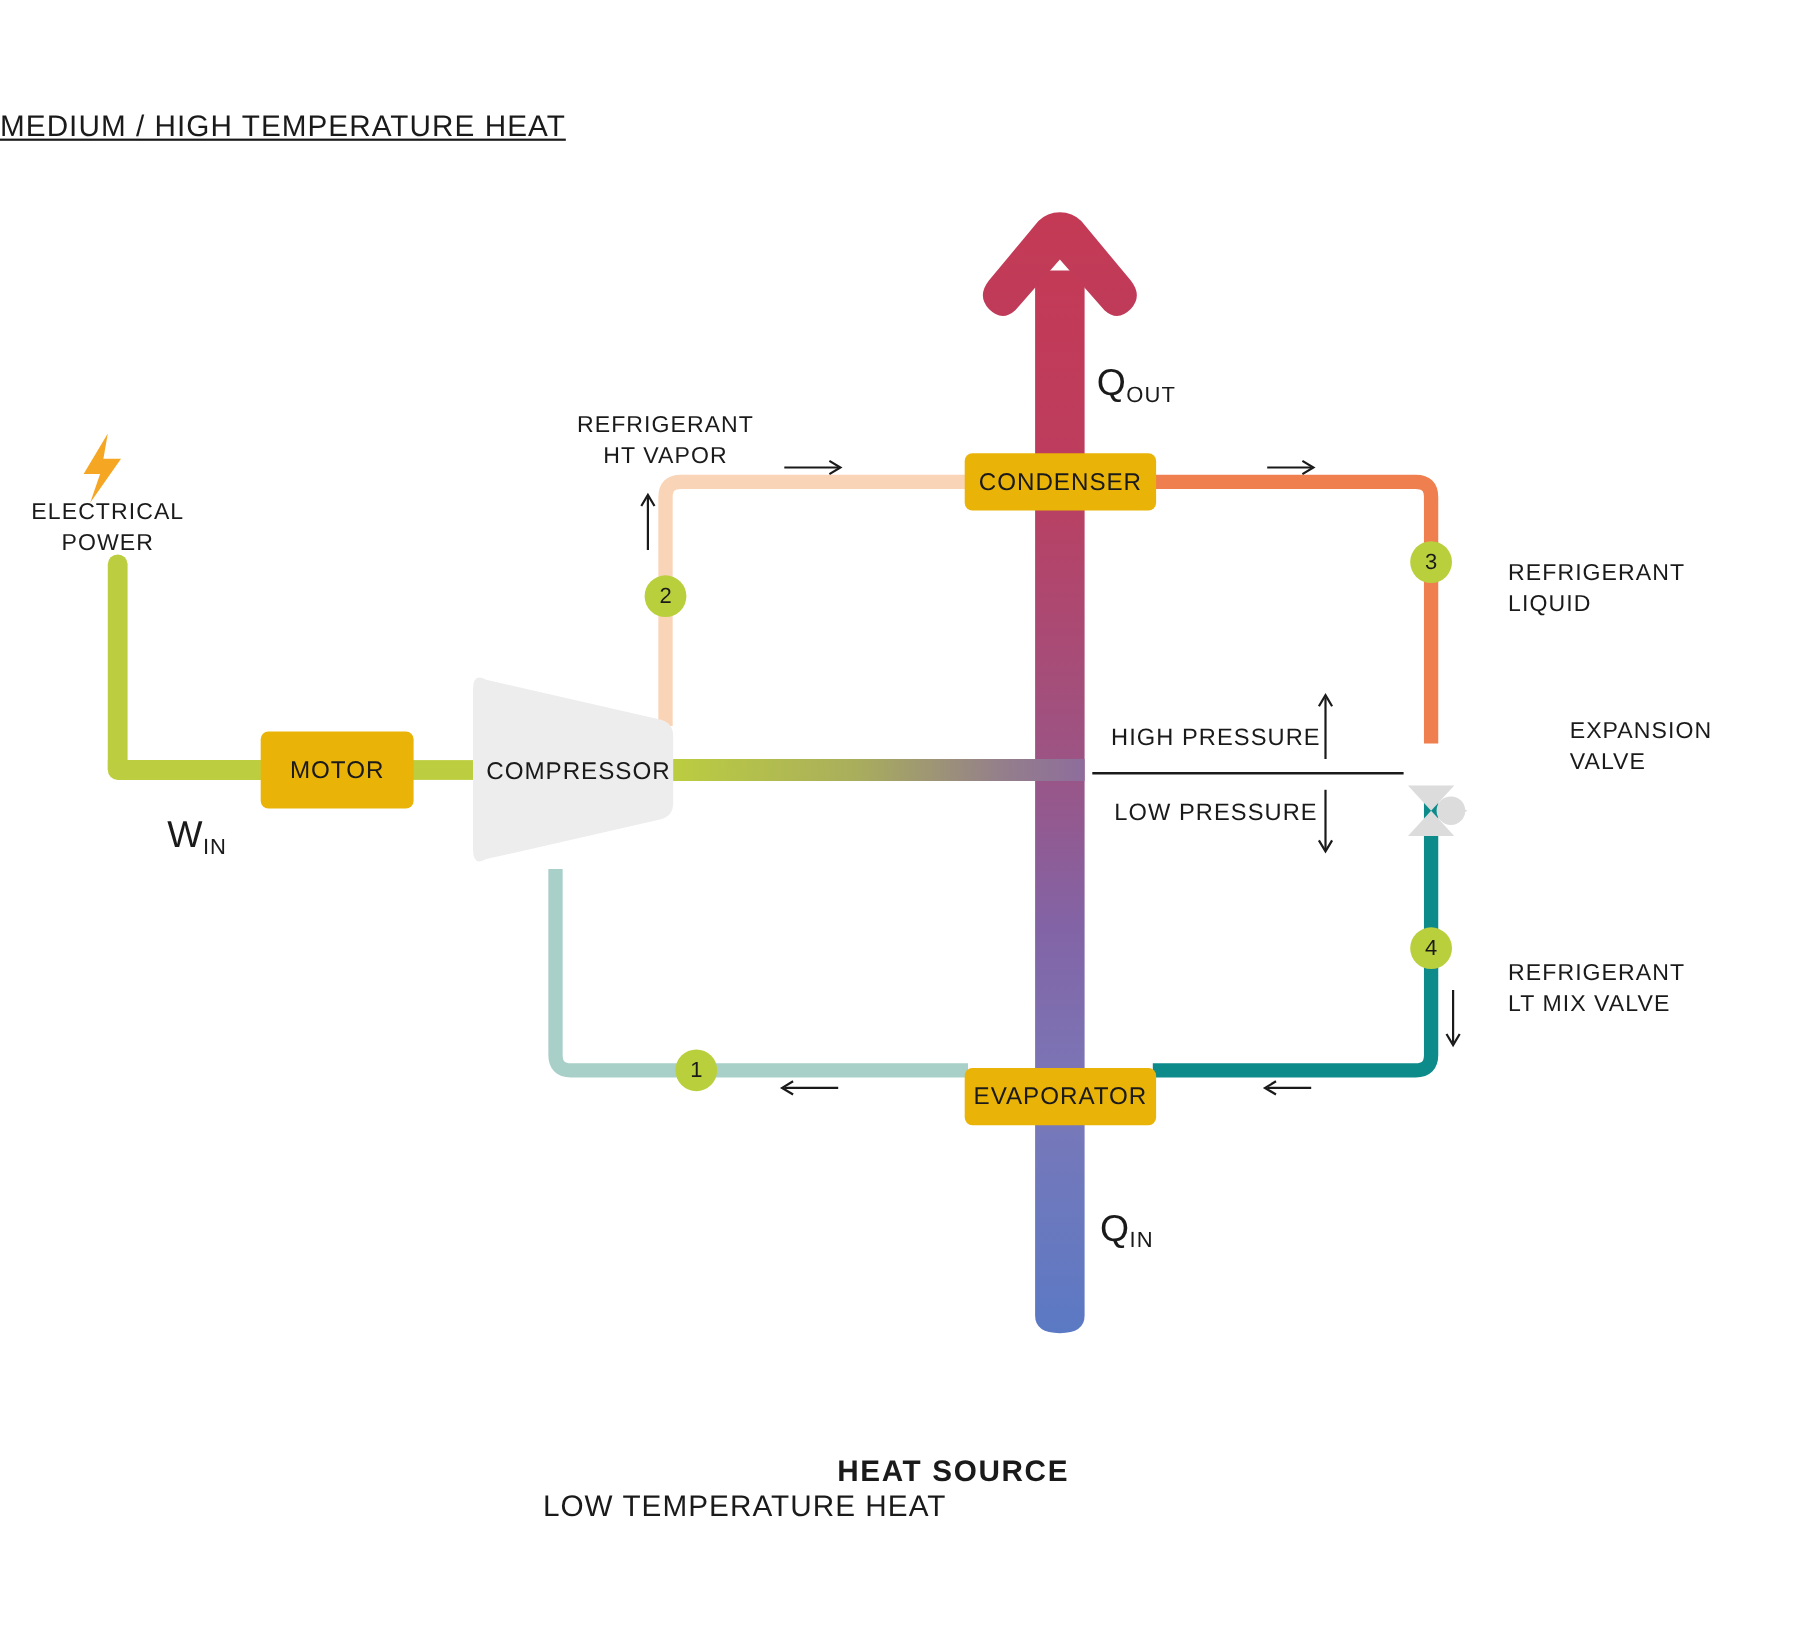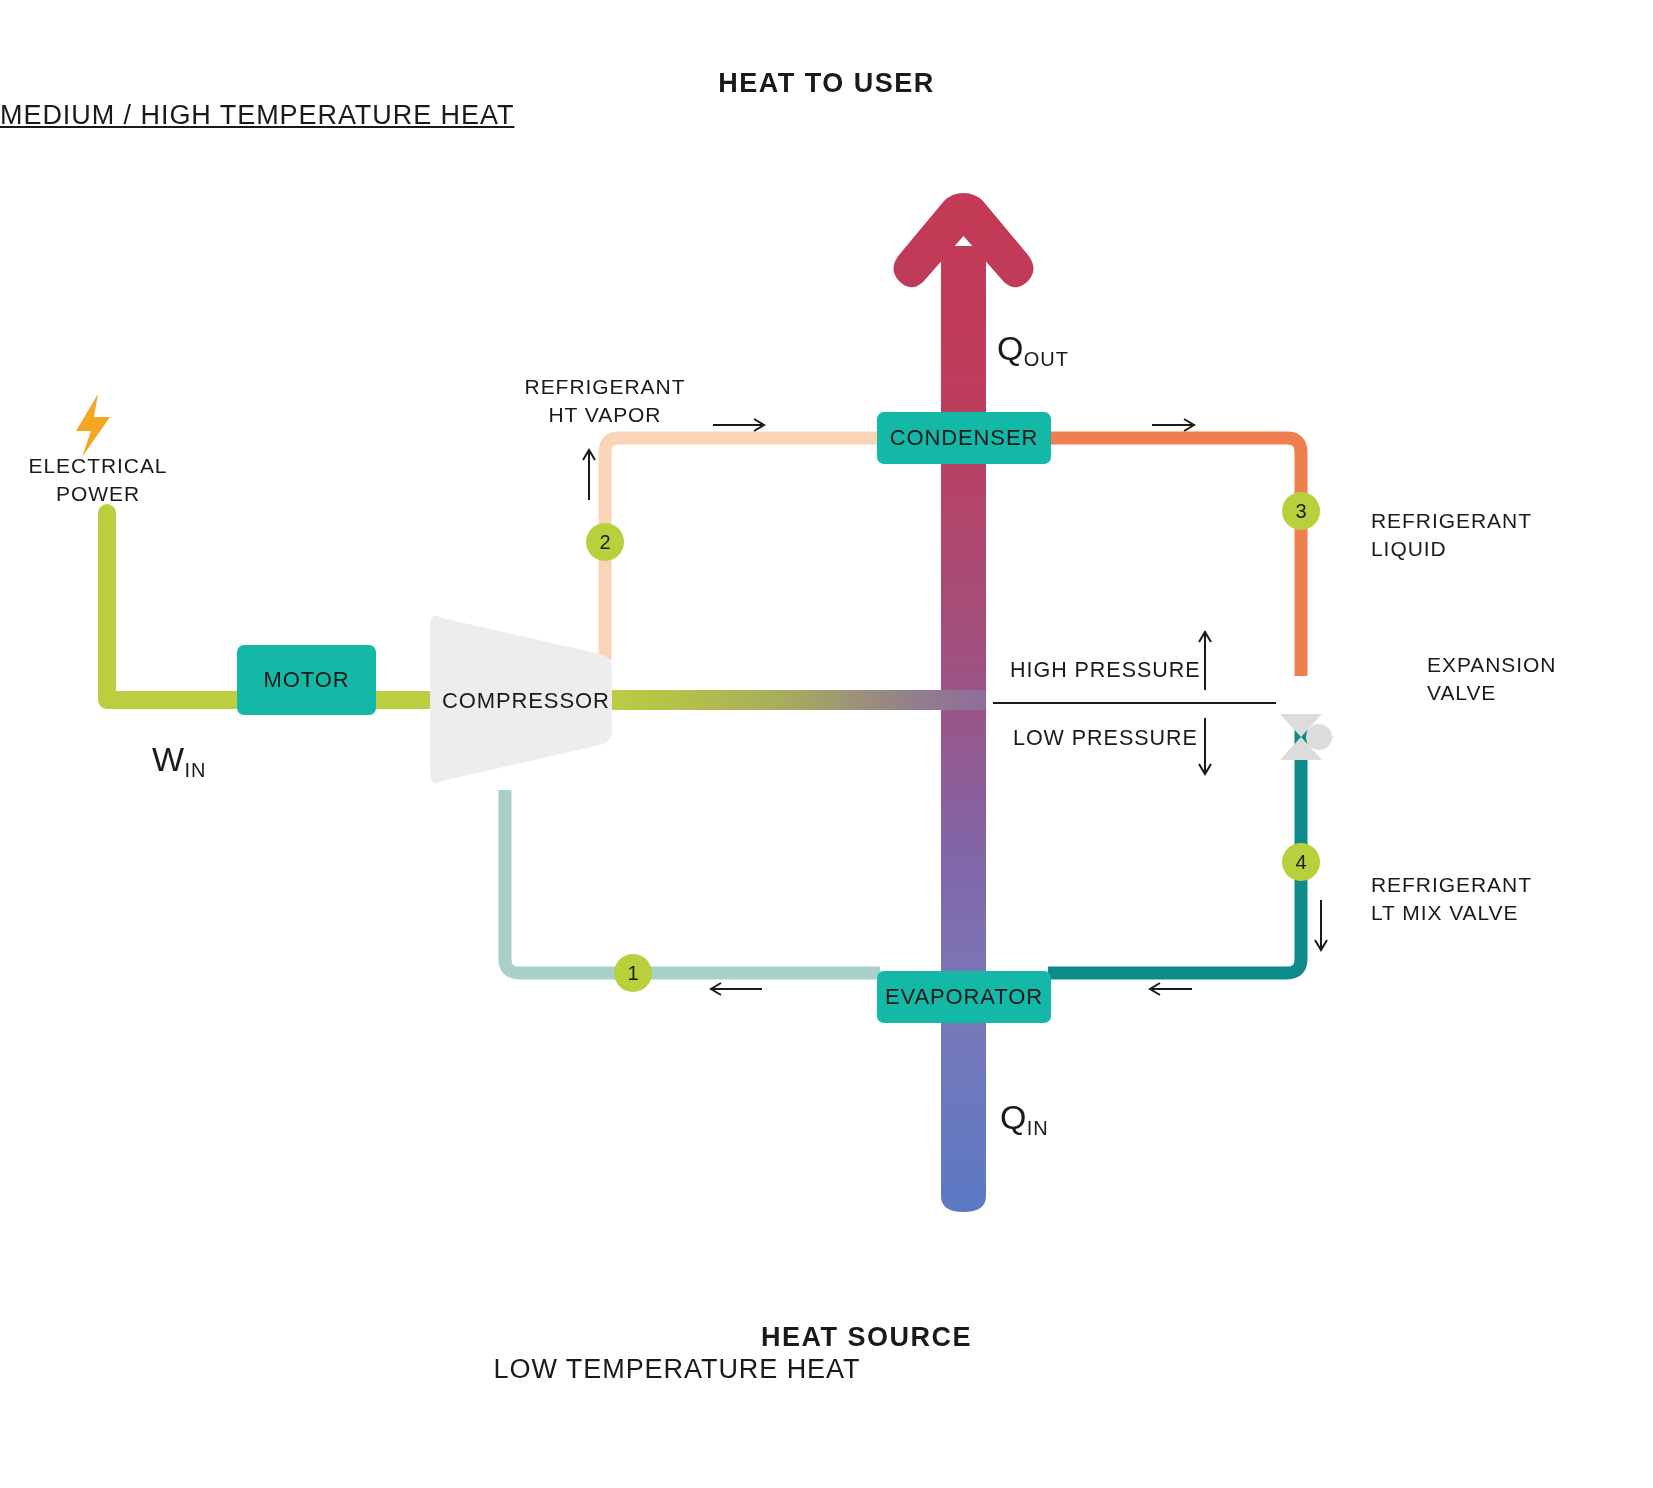--- a/index.html
+++ b/index.html
@@ -65,21 +65,21 @@
   }
   .qlabel sub {
     font-size: 20px;
     letter-spacing: 0.05em;
     vertical-align: baseline;
     position: relative;
     top: 6px;
   }
   .box {
     position: absolute;
-    background: #14b8a6;
+    background: #eab308;
     border-radius: 7px;
     display: flex;
     align-items: center;
     justify-content: center;
   }
   .node {
     position: absolute;
     width: 38px;
     height: 38px;
     border-radius: 50%;
@@ -273,35 +273,34 @@
       <path d="M 98 394
                L 76 431
                L 91 431
                L 82 457
                L 110 417
                L 94 417
                Z" fill="#f5a623"></path>
     </g>
   </svg>
 
-  <div class="txt ttl-bold" style="left:0;top:68px;width:1653px;text-align:center;">HEAT TO USER</div>
   <div class="txt ttl-reg" style="left:0;top:100px;width:1463px;text-decoration:underline;">MEDIUM / HIGH TEMPERATURE HEAT</div>
 
   <div class="txt ttl-bold" style="left:0;top:1322px;width:1653px;text-align:center;padding-left:40px;">HEAT SOURCE</div>
   <div class="txt ttl-reg" style="left:0;top:1354px;width:1354px;text-align:center;">LOW TEMPERATURE HEAT</div>
 
   <div class="box" style="left:877px;top:412px;width:174px;height:52px;">
     <span class="comp-lbl">CONDENSER</span>
   </div>
 
   <div class="box" style="left:877px;top:947px;width:174px;height:52px;margin-top:24px;">
     <span class="comp-lbl">EVAPORATOR</span>
   </div>
 
-  <div class="box" style="left:237px;top:645px;width:139px;height:70px;">
+  <div class="box" style="left:237px;top:665px;width:139px;height:70px;">
     <span class="comp-lbl">MOTOR</span>
   </div>
 
   <div class="txt comp-lbl" style="left:442px;top:688px;width:160px;text-align:center;">COMPRESSOR</div>
 
   <div class="txt qlabel" style="left:997px;top:329px;">
     <span>Q</span><sub>OUT</sub>
   </div>
 
   <div class="txt qlabel" style="left:1000px;top:1098px;">

